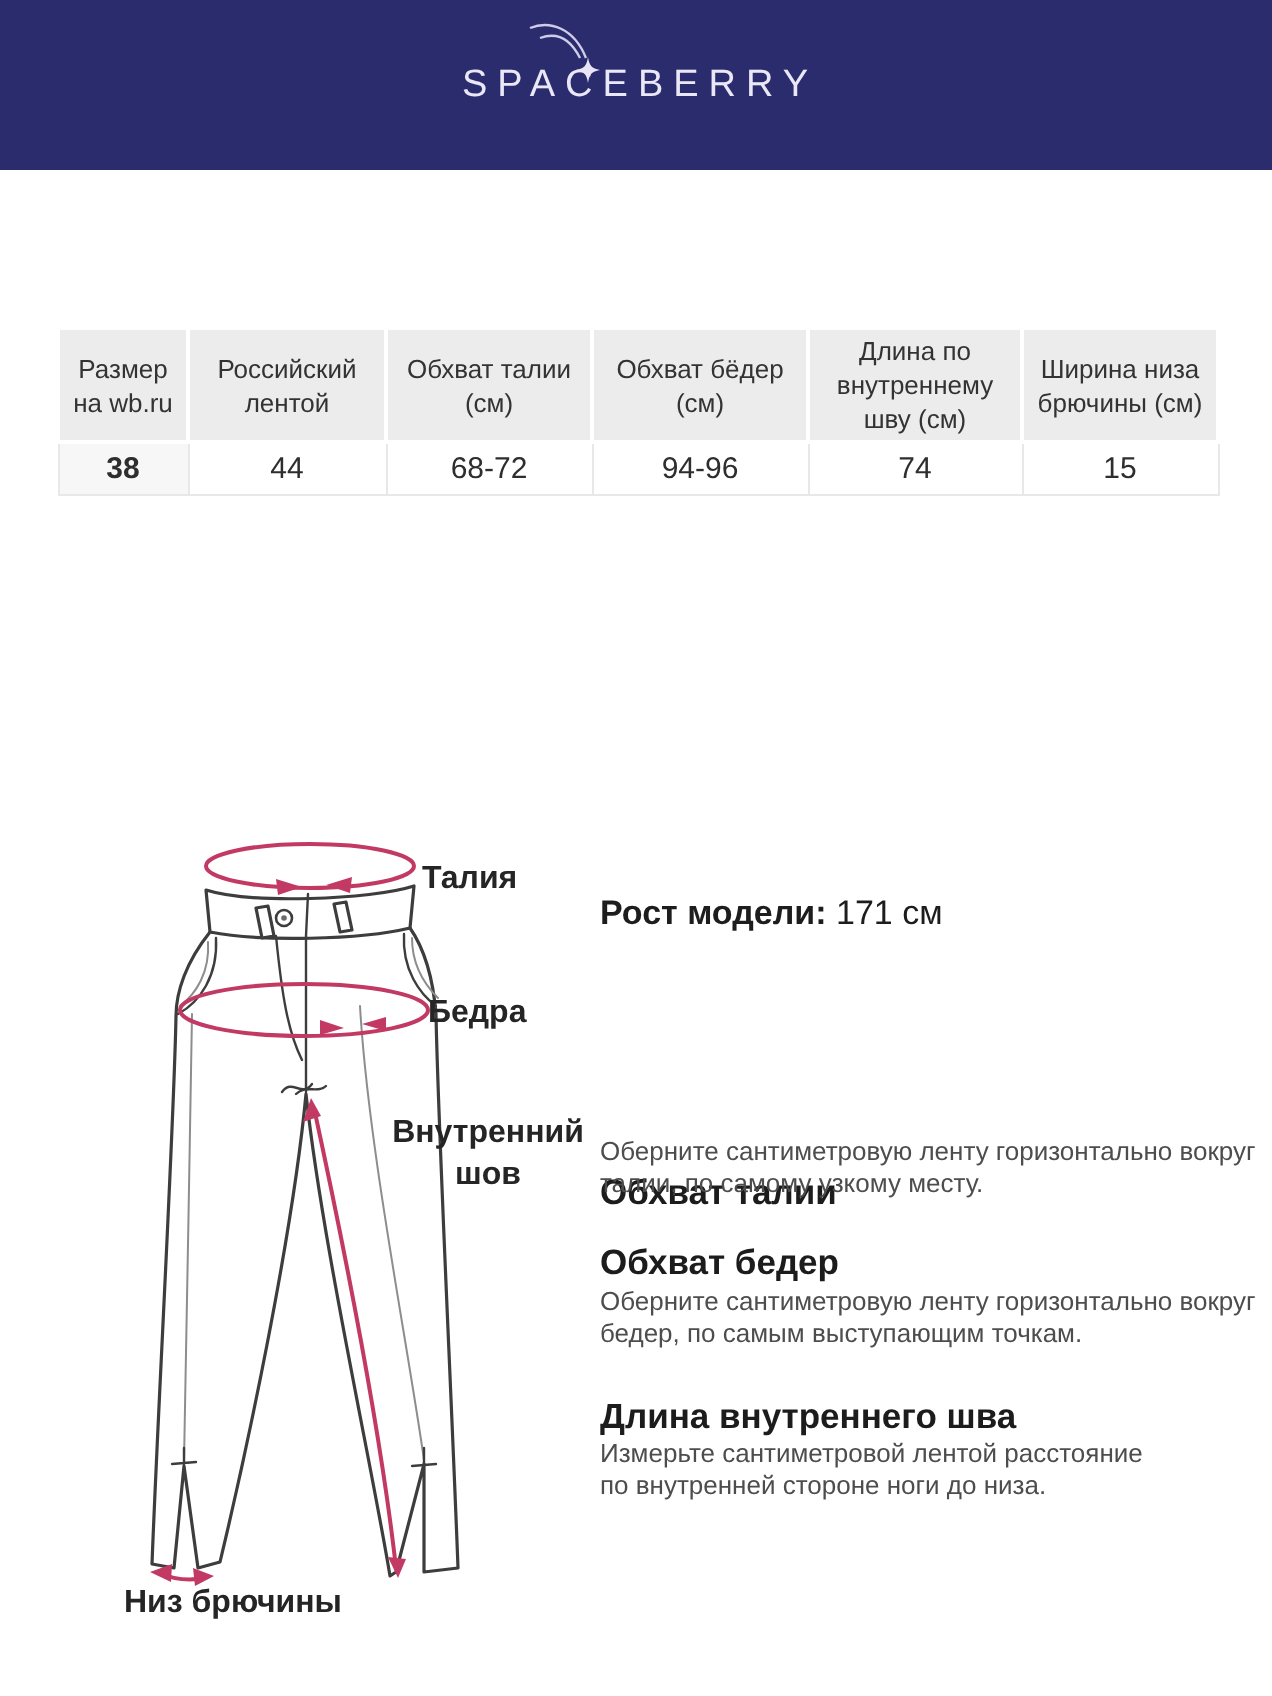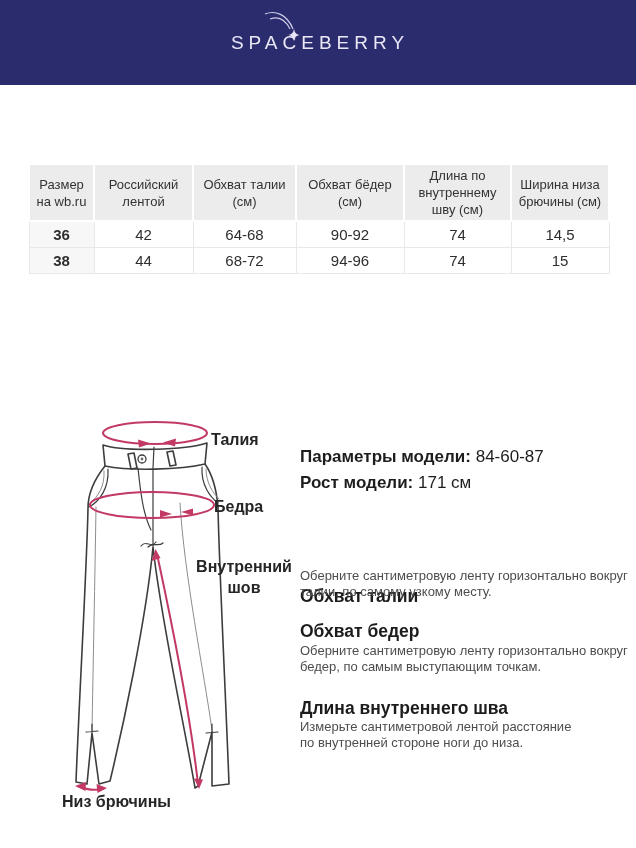--- a/index.html
+++ b/index.html
@@ -116,28 +116,20 @@
         <th>Размер на wb.ru</th>
         <th>Российский лентой</th>
         <th>Обхват талии (см)</th>
         <th>Обхват бёдер (см)</th>
         <th>Длина по внутреннему шву (см)</th>
         <th>Ширина низа брючины (см)</th>
       </tr>
     </thead>
     <tbody>
       <tr>
-        <td>36</td>
-        <td>42</td>
-        <td>64-68</td>
-        <td>90-92</td>
-        <td>74</td>
-        <td>14,5</td>
-      </tr>
-      <tr>
         <td>38</td>
         <td>44</td>
         <td>68-72</td>
         <td>94-96</td>
         <td>74</td>
         <td>15</td>
       </tr>
     </tbody>
   </table>
 </div>
@@ -197,24 +189,20 @@
   <polygon class="pinkf" points="77,375 66.5,371 67.5,380"></polygon>
 </svg>
 
 <div class="diagram-label lbl-waist">Талия</div>
 <div class="diagram-label lbl-hips">Бедра</div>
 <div class="diagram-label lbl-inseam">Внутренний шов</div>
 <div class="diagram-label lbl-hem">Низ брючины</div>
 
 <div class="model-block">
   <div class="model-line">
-    <span class="b">Параметры модели:</span>
-    <span>84-60-87</span>
-  </div>
-  <div class="model-line">
     <span class="b">Рост модели:</span>
     <span>171 см</span>
   </div>
 </div>
 
 <div class="sec-title t0">Обхват талии</div>
 <div class="sec-text p0">Оберните сантиметровую ленту горизонтально вокруг талии, по самому узкому месту.</div>
 
 <div class="sec-title t1">Обхват бедер</div>
 <div class="sec-text p1">Оберните сантиметровую ленту горизонтально вокруг бедер, по самым выступающим точкам.</div>

